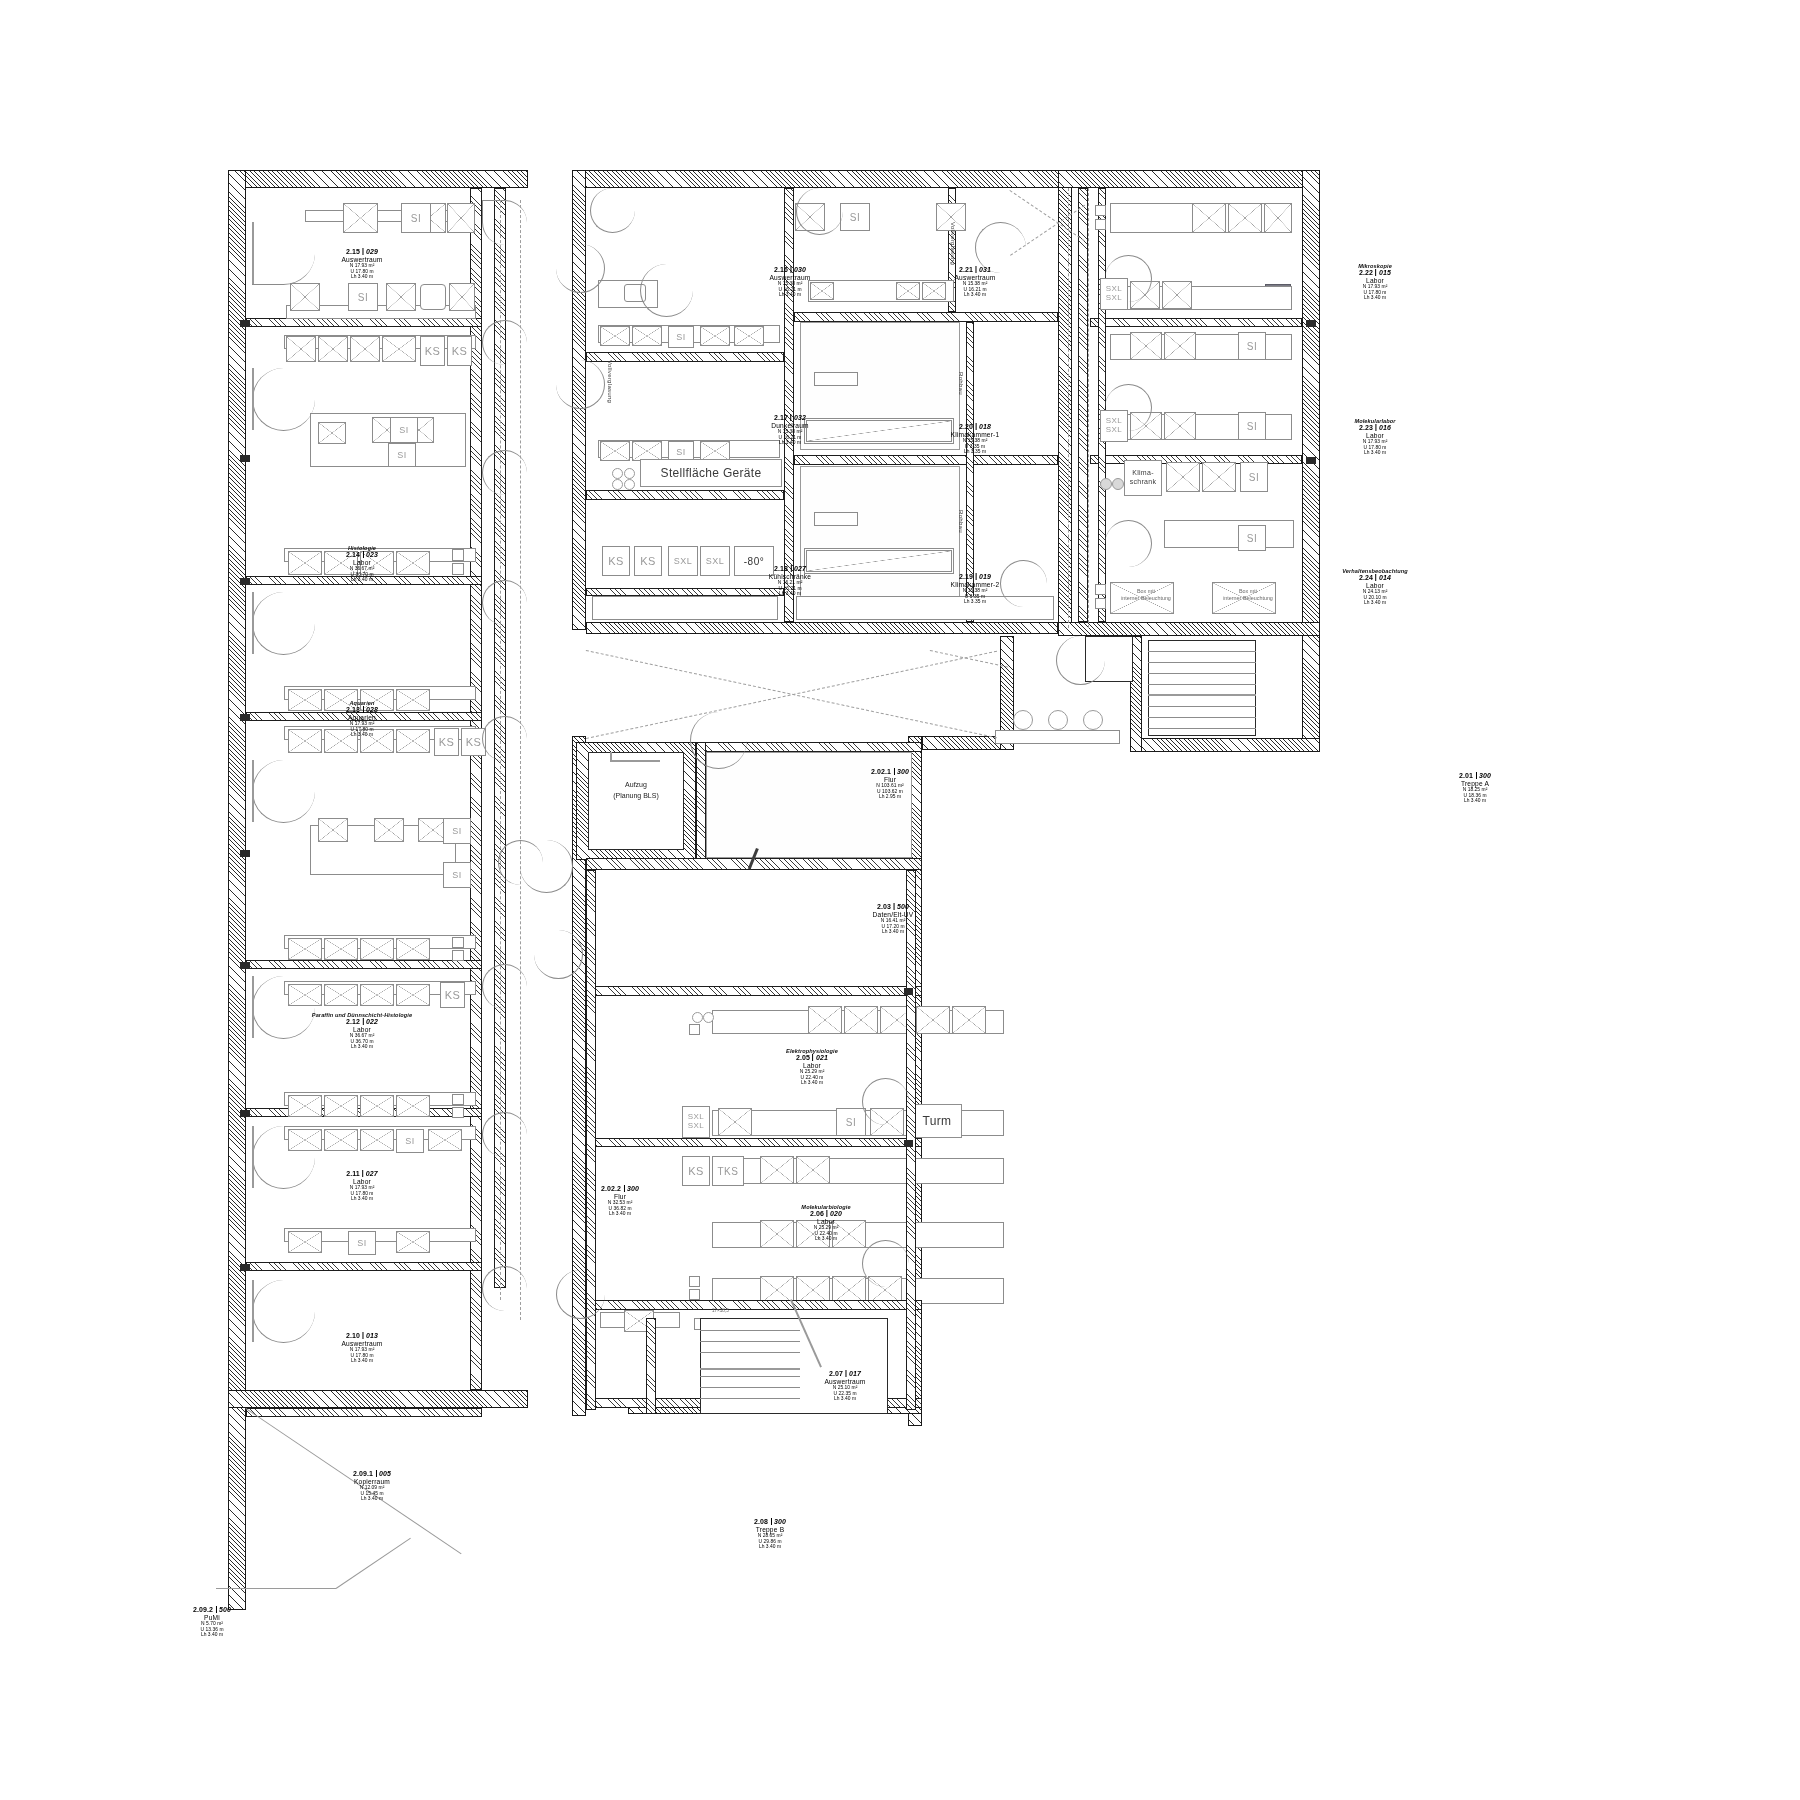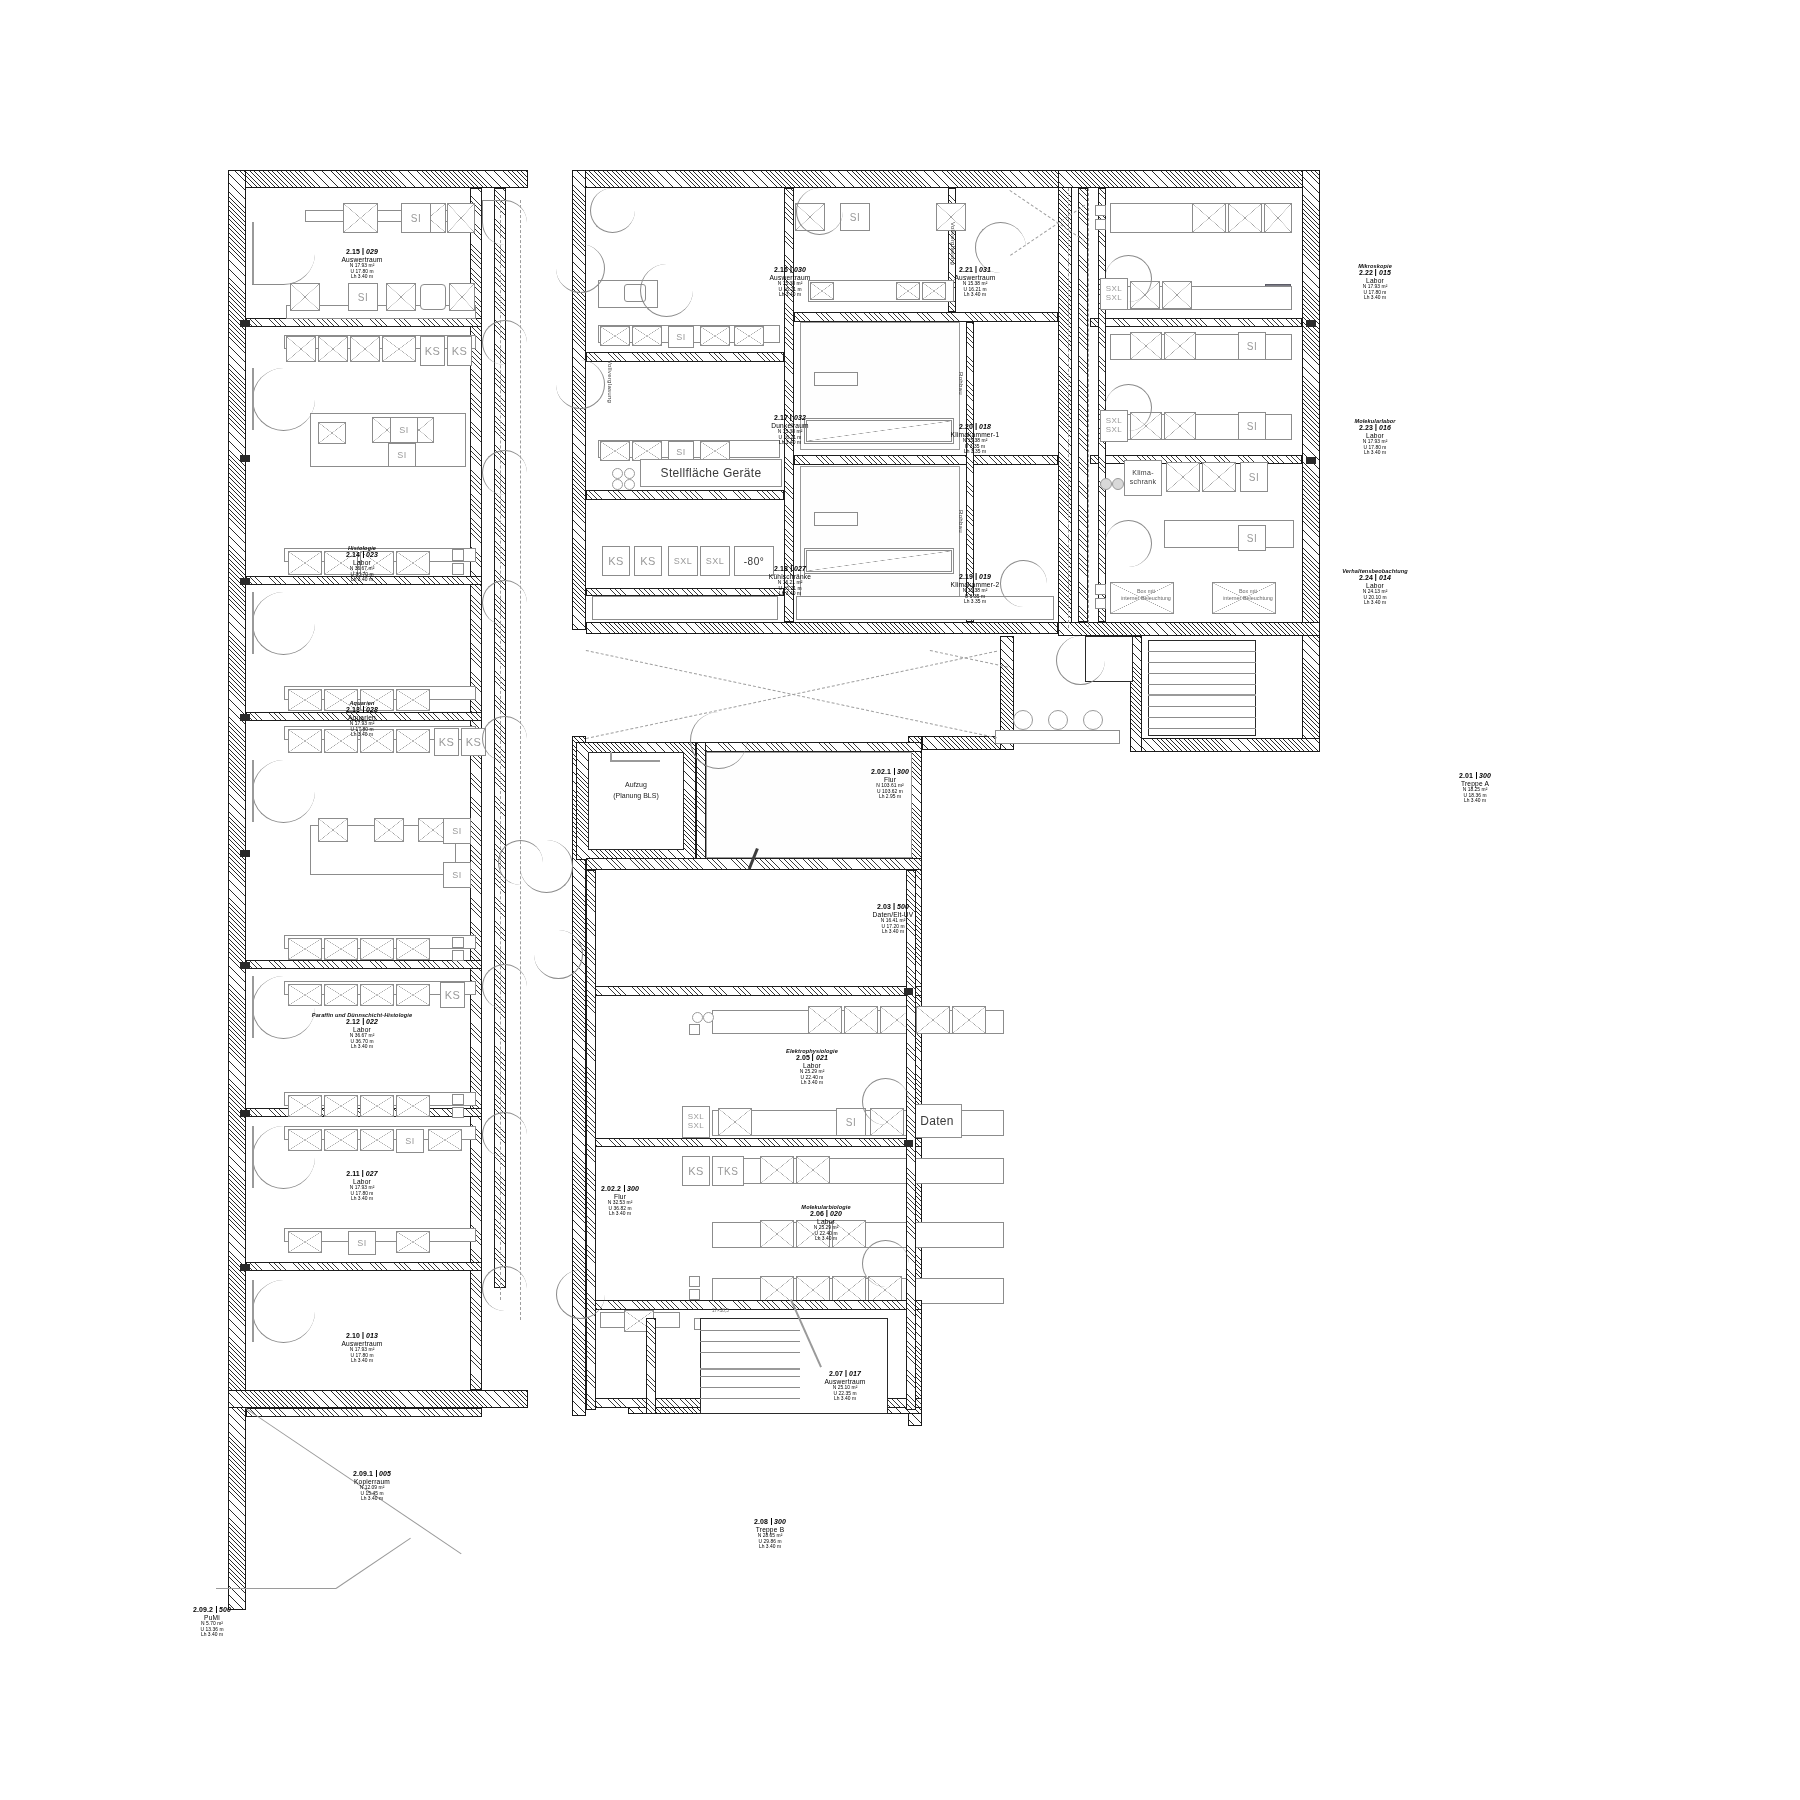--- a/index.html
+++ b/index.html
@@ -344,21 +344,21 @@
   <div class="fx x" style="left:916px;top:1006px;width:34px;height:28px;"></div>
   <div class="fx x" style="left:952px;top:1006px;width:34px;height:28px;"></div>
   <div class="circle" style="left:692px;top:1012px;width:9px;height:9px;"></div>
   <div class="circle" style="left:703px;top:1012px;width:9px;height:9px;"></div>
   <div class="fx" style="left:689px;top:1024px;width:11px;height:11px;"></div>
 
   <div class="fx" style="left:712px;top:1110px;width:292px;height:26px;"></div>
   <div class="fx x" style="left:718px;top:1108px;width:34px;height:28px;"></div>
   <div class="fx-lbl" style="left:836px;top:1108px;width:30px;height:28px;font-size:10px;">SI</div>
   <div class="fx x" style="left:870px;top:1108px;width:34px;height:28px;"></div>
-  <div class="box-txt" style="left:912px;top:1104px;width:48px;height:32px;font-size:12px;">Daten</div>
+  <div class="box-txt" style="left:912px;top:1104px;width:48px;height:32px;font-size:12px;">Turm</div>
   <div class="fx-lbl" style="left:682px;top:1106px;width:28px;height:32px;font-size:8px;flex-direction:column;line-height:1.1;">
     <span>SXL</span>
     <span>SXL</span>
   </div>
 
   <div class="fx" style="left:712px;top:1158px;width:292px;height:26px;"></div>
   <div class="fx x" style="left:760px;top:1156px;width:34px;height:28px;"></div>
   <div class="fx x" style="left:796px;top:1156px;width:34px;height:28px;"></div>
   <div class="fx-lbl" style="left:682px;top:1156px;width:28px;height:30px;">KS</div>
   <div class="fx-lbl" style="left:712px;top:1156px;width:32px;height:30px;font-size:10px;">TKS</div>

